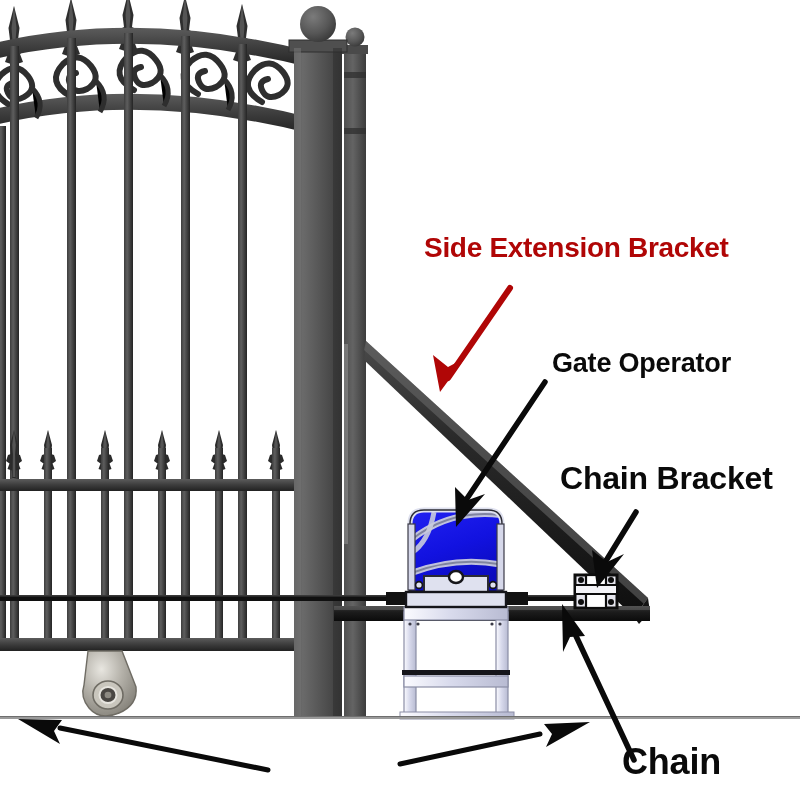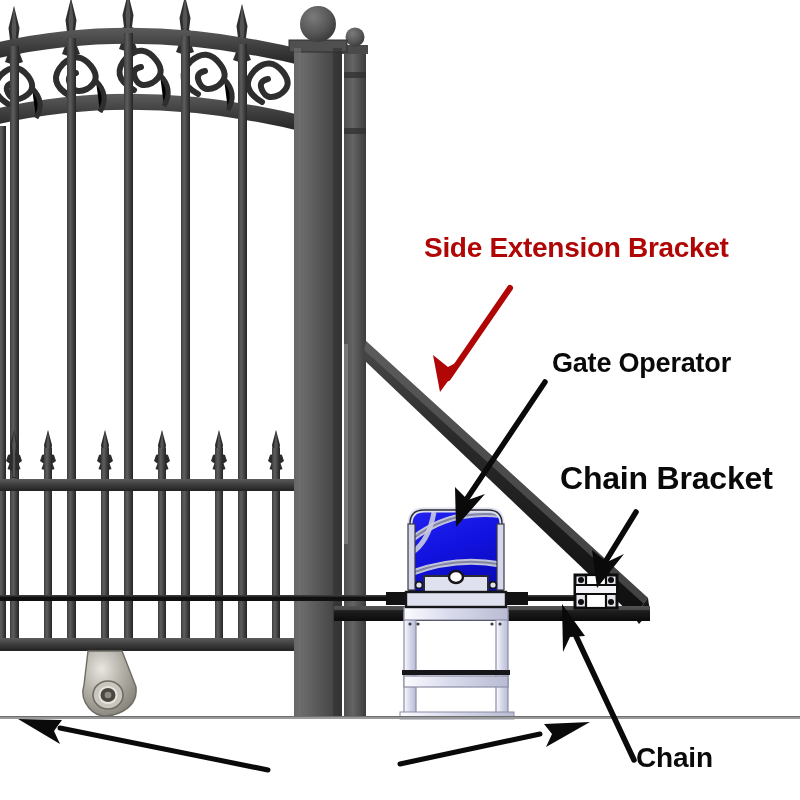--- a/index.html
+++ b/index.html
@@ -6,21 +6,21 @@
   body{width:800px;height:800px;font-family:"Liberation Sans",sans-serif;overflow:hidden;}
   #stage{position:relative;width:800px;height:800px;background:#ffffff;}
   #scene{position:absolute;inset:0;}
   .lbl{position:absolute;font-family:"Liberation Sans",sans-serif;font-weight:bold;white-space:nowrap;line-height:1;}
   .lbl-black{color:#0a0a0a;}
   .lbl-red{color:#b00606;}
   #lbl-side{left:424px;top:234px;font-size:28px;letter-spacing:-0.3px;}
   #lbl-gate{left:552px;top:350px;font-size:27px;letter-spacing:-0.2px;}
   #lbl-cbr{left:560px;top:462px;font-size:32px;letter-spacing:-0.2px;}
   #lbl-vtrack{left:272px;top:744px;font-size:28px;letter-spacing:-0.2px;}
-  #lbl-chain{left:636px;top:744px;font-size:28px;letter-spacing:-0.2px;text-align:right;}
+  #lbl-chain{left:622px;top:744px;font-size:36px;letter-spacing:-0.2px;text-align:right;}
 </style>
 </head>
 <body>
 
 <div id="stage">
 
   <svg id="scene" viewBox="0 0 800 800" width="800" height="800">
     <defs>
       <linearGradient id="gPost" x1="0" y1="0" x2="1" y2="0">
         <stop offset="0" stop-color="#565656"></stop>

